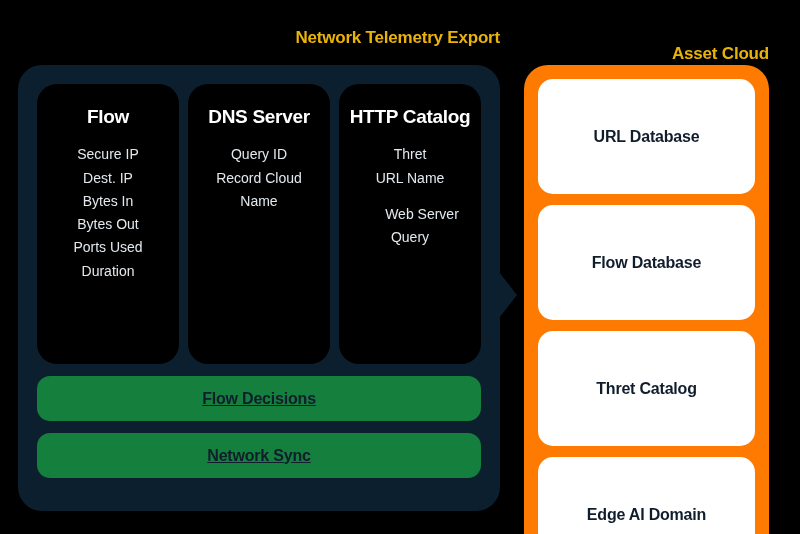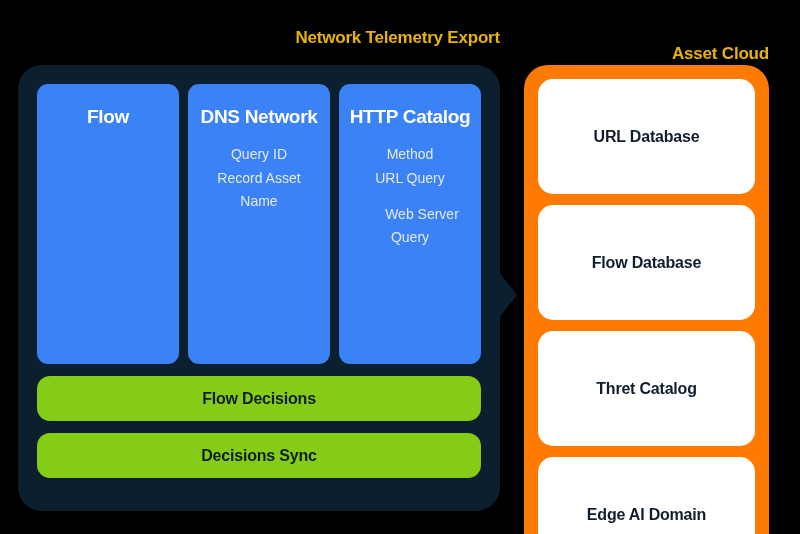--- a/index.html
+++ b/index.html
@@ -49,22 +49,22 @@
   }
 
   .columns {
     display: flex;
     gap: 9px;
     height: 280px;
   }
 
   .col-card {
     flex: 1 1 0;
-    background: #3b82f6;
-    border-radius: 11px;
+    background: #000000;
+    border-radius: 20px;
     box-sizing: border-box;
     padding: 22px 8px 10px;
     text-align: center;
     display: flex;
     flex-direction: column;
   }
 
   .col-title {
     color: #ffffff;
     font-size: 19px;
@@ -85,29 +85,30 @@
     line-height: 1.52;
     font-weight: 400;
     white-space: nowrap;
   }
   .col-item.spaced { margin-top: 13px; margin-left: 24px; }
 
   
   .wide-bar {
     margin-top: 12px;
     height: 45px;
-    background: #84cc16;
+    background: #15803d;
     border-radius: 13px;
     display: flex;
     align-items: center;
     justify-content: center;
     color: #101d2c;
     font-size: 16px;
     font-weight: bold;
     letter-spacing: -0.2px;
+    text-decoration: underline;
   }
 
   
   .arrow {
     position: absolute;
     left: 499px;
     top: 272px;
     width: 0;
     height: 0;
     border-top: 23px solid transparent;
@@ -153,45 +154,53 @@
   <div class="section-title" id="title-left">Network Telemetry Export</div>
 
   <div class="section-title" id="title-right">Asset Cloud</div>
 
   <div class="dark-panel">
 
     <div class="columns">
 
       <div class="col-card">
         <div class="col-title">Flow</div>
+        <div class="col-items">
+          <div class="col-item">Secure IP</div>
+          <div class="col-item">Dest. IP</div>
+          <div class="col-item">Bytes In</div>
+          <div class="col-item">Bytes Out</div>
+          <div class="col-item">Ports Used</div>
+          <div class="col-item">Duration</div>
+        </div>
       </div>
 
       <div class="col-card">
-        <div class="col-title">DNS Network</div>
+        <div class="col-title">DNS Server</div>
         <div class="col-items">
           <div class="col-item">Query ID</div>
-          <div class="col-item">Record Asset</div>
+          <div class="col-item">Record Cloud</div>
           <div class="col-item">Name</div>
         </div>
       </div>
 
       <div class="col-card">
         <div class="col-title">HTTP Catalog</div>
         <div class="col-items">
-          <div class="col-item">Method</div>
-          <div class="col-item">URL Query</div>
+          <div class="col-item">Thret</div>
+          <div class="col-item">URL Name</div>
           <div class="col-item spaced">Web Server</div>
           <div class="col-item">Query</div>
         </div>
       </div>
 
     </div>
 
     <div class="wide-bar">Flow Decisions</div>
-    <div class="wide-bar">Decisions Sync</div>
+    <div class="wide-bar">Network Sync</div>
 
   </div>
 
   <div class="arrow"></div>
 
   <div class="orange-panel">
     <div class="orange-card">URL Database</div>
     <div class="orange-card">Flow Database</div>
     <div class="orange-card">Thret Catalog</div>
     <div class="orange-card">Edge AI Domain</div>

